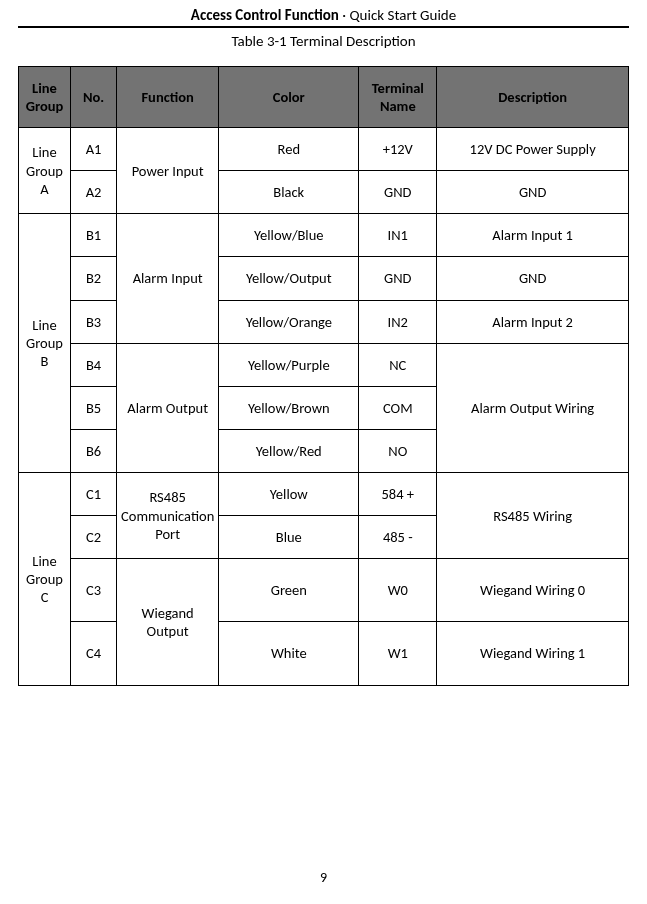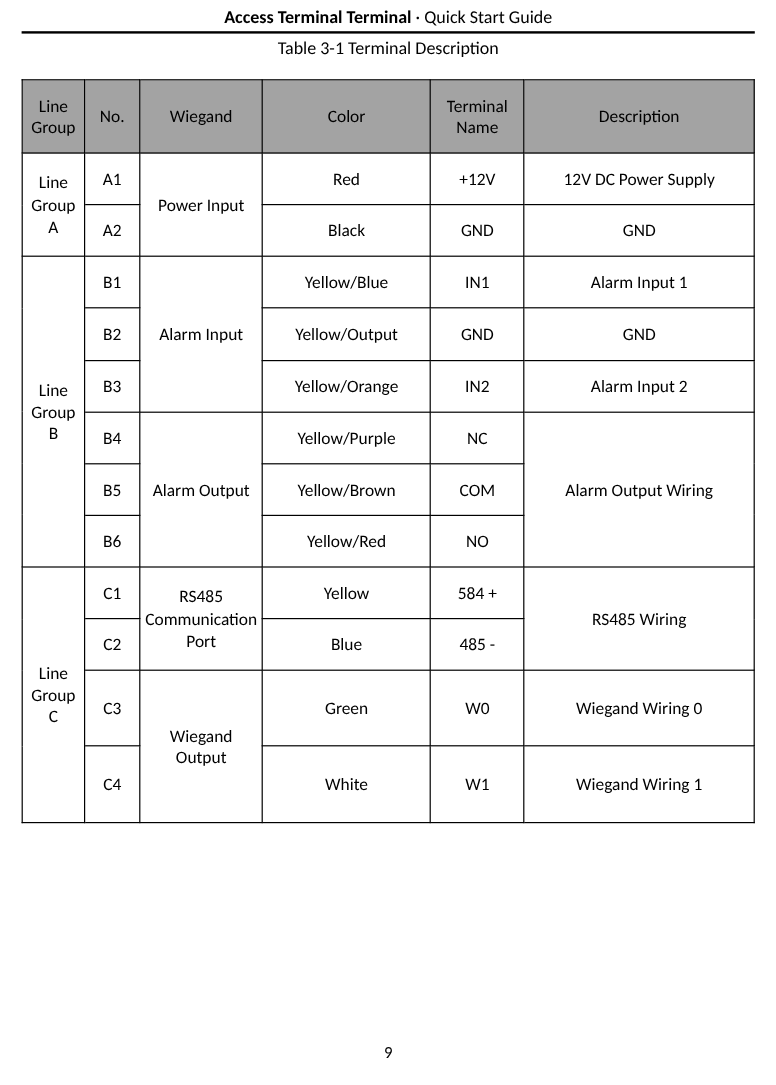--- a/index.html
+++ b/index.html
@@ -33,22 +33,22 @@
       width: 100%;
       font-size: 14.5px;
     }
     th, td {
       border: 1px solid #000;
       text-align: center;
       vertical-align: middle;
       padding: 12px 4px;
     }
     th {
-      background: #a3a3a3;
-      font-weight: normal;
+      background: #737373;
+      font-weight: bold;
     }
     .pgnum {
       position: absolute;
       bottom: 18px;
       left: 0; right: 0;
       text-align: center;
       font-size: 14px;
     }
     
     td { line-height: 1.25; text-align: center; }
@@ -56,21 +56,21 @@
     .col-no { width: 46px; }
     .col-func { width: 84px; }
     .col-color { width: 140px; }
     .col-term { width: 78px; }
   </style>
 </head>
 <body>
 
 <div class="page">
   <div class="header">
-    <span class="bold">Access Terminal Terminal</span>
+    <span class="bold">Access Control Function</span>
     <span>·</span>
     <span>Quick Start Guide</span>
   </div>
   <div class="caption">
     <span>Table 3-1</span>
     <span>Terminal Description</span>
   </div>
 
   <table>
     <colgroup>
@@ -78,21 +78,21 @@
         <col class="col-no">
         <col class="col-func">
         <col class="col-color">
         <col class="col-term">
         <col>
     </colgroup>
     <thead>
       <tr>
         <th>Line Group</th>
         <th>No.</th>
-        <th>Wiegand</th>
+        <th>Function</th>
         <th>Color</th>
         <th>Terminal Name</th>
         <th>Description</th>
       </tr>
     </thead>
     <tbody>
 
       <tr>
         <td rowspan="2">Line Group A</td>
         <td>A1</td>

